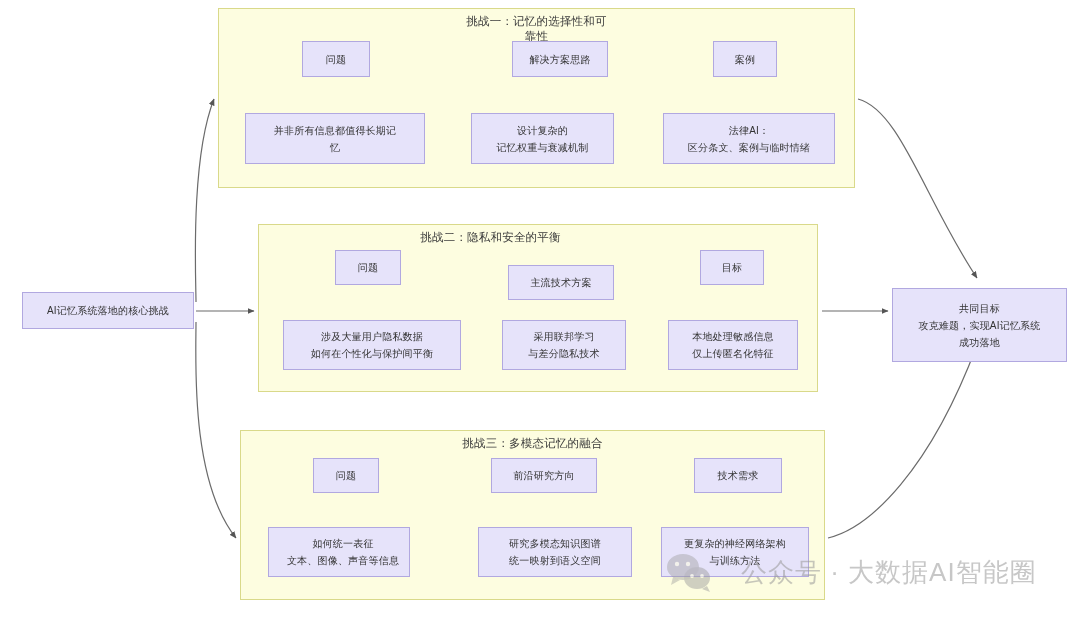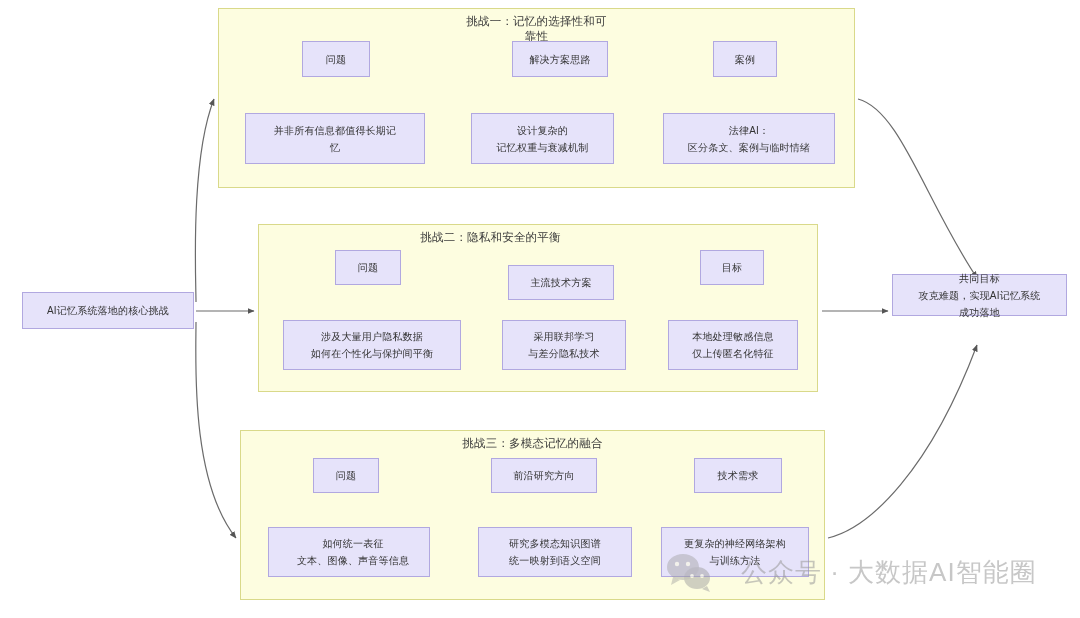--- a/index.html
+++ b/index.html
@@ -103,21 +103,21 @@
         <line x1="626" y1="345" x2="664" y2="345" stroke="#6b6b6b" stroke-width="1.2" marker-end="url(#arrowhead)"></line>
         <line x1="379" y1="475" x2="487" y2="475" stroke="#6b6b6b" stroke-width="1.2" marker-end="url(#arrowhead)"></line>
         <line x1="597" y1="475" x2="690" y2="475" stroke="#6b6b6b" stroke-width="1.2" marker-end="url(#arrowhead)"></line>
         <line x1="430" y1="552" x2="474" y2="552" stroke="#6b6b6b" stroke-width="1.2" marker-end="url(#arrowhead)"></line>
         <line x1="612" y1="552" x2="657" y2="552" stroke="#6b6b6b" stroke-width="1.2" marker-end="url(#arrowhead)"></line>
       </g>
   </svg>
 
   <div class="node" id="root-node" style="left: 22px; top: 292px; width: 172px; height: 37px;">AI记忆系统落地的核心挑战</div>
 
-  <div class="node" id="goal-node" style="left: 892px; top: 274px; width: 175px; height: 42px;">共同目标
+  <div class="node" id="goal-node" style="left: 892px; top: 288px; width: 175px; height: 74px;">共同目标
 攻克难题，实现AI记忆系统
 成功落地</div>
 
   <div id="groups-root">
       <div class="group-box" style="left: 218px; top: 8px; width: 637px; height: 180px;"></div>
       <div class="group-title" style="left: 218px; width: 637px; top: 14px; white-space: pre-line;">挑战一：记忆的选择性和可
 靠性</div>
       <div class="node" style="left: 302px; top: 41px; width: 68px; height: 36px;">问题</div>
       <div class="node" style="left: 512px; top: 41px; width: 96px; height: 36px;">解决方案思路</div>
       <div class="node" style="left: 713px; top: 41px; width: 64px; height: 36px;">案例</div>
@@ -136,21 +136,21 @@
 如何在个性化与保护间平衡</div>
       <div class="node" style="left: 502px; top: 320px; width: 124px; height: 50px;">采用联邦学习
 与差分隐私技术</div>
       <div class="node" style="left: 668px; top: 320px; width: 130px; height: 50px;">本地处理敏感信息
 仅上传匿名化特征</div>
       <div class="group-box" style="left: 240px; top: 430px; width: 585px; height: 170px;"></div>
       <div class="group-title" style="left: 240px; width: 585px; top: 436px; white-space: pre-line;">挑战三：多模态记忆的融合</div>
       <div class="node" style="left: 313px; top: 458px; width: 66px; height: 35px;">问题</div>
       <div class="node" style="left: 491px; top: 458px; width: 106px; height: 35px;">前沿研究方向</div>
       <div class="node" style="left: 694px; top: 458px; width: 88px; height: 35px;">技术需求</div>
-      <div class="node" style="left: 268px; top: 527px; width: 162px; height: 50px; padding-left: 8px;">如何统一表征
+      <div class="node" style="left: 268px; top: 527px; width: 142px; height: 50px; padding-left: 8px;">如何统一表征
 文本、图像、声音等信息</div>
       <div class="node" style="left: 478px; top: 527px; width: 154px; height: 50px;">研究多模态知识图谱
 统一映射到语义空间</div>
       <div class="node" style="left: 661px; top: 527px; width: 148px; height: 50px;">更复杂的神经网络架构
 与训练方法</div>
     </div>
 
   <div class="watermark" id="watermark" style="left: 665px; top: 552px;">
     <span class="wm-icon">
       <svg width="52" height="40" viewBox="0 0 52 40">

